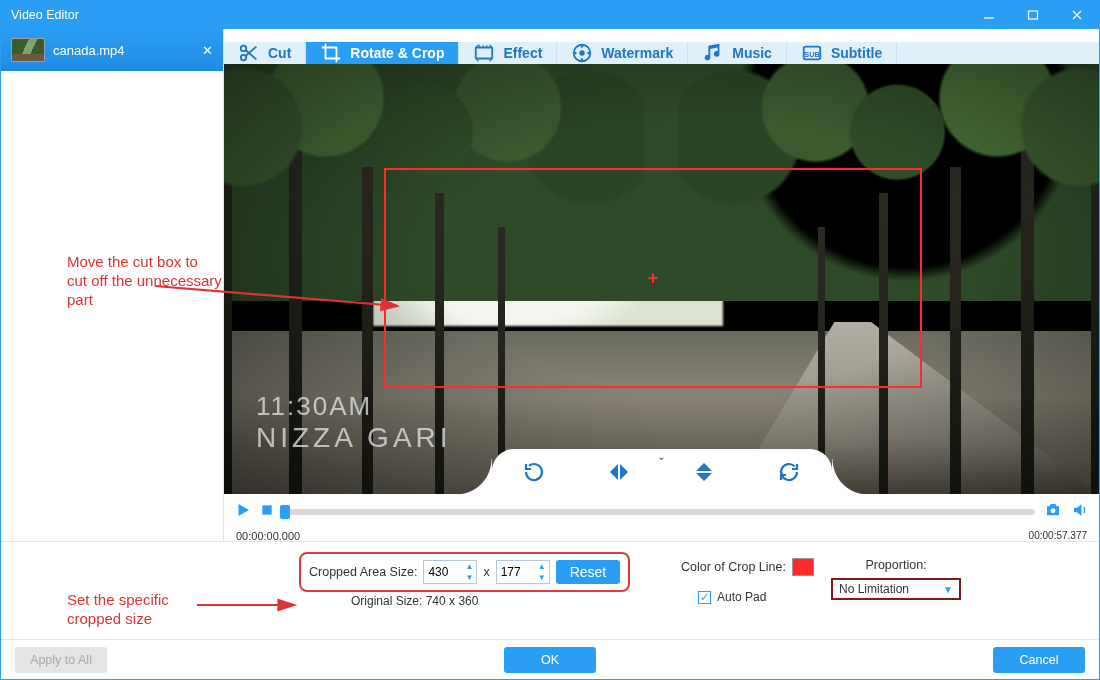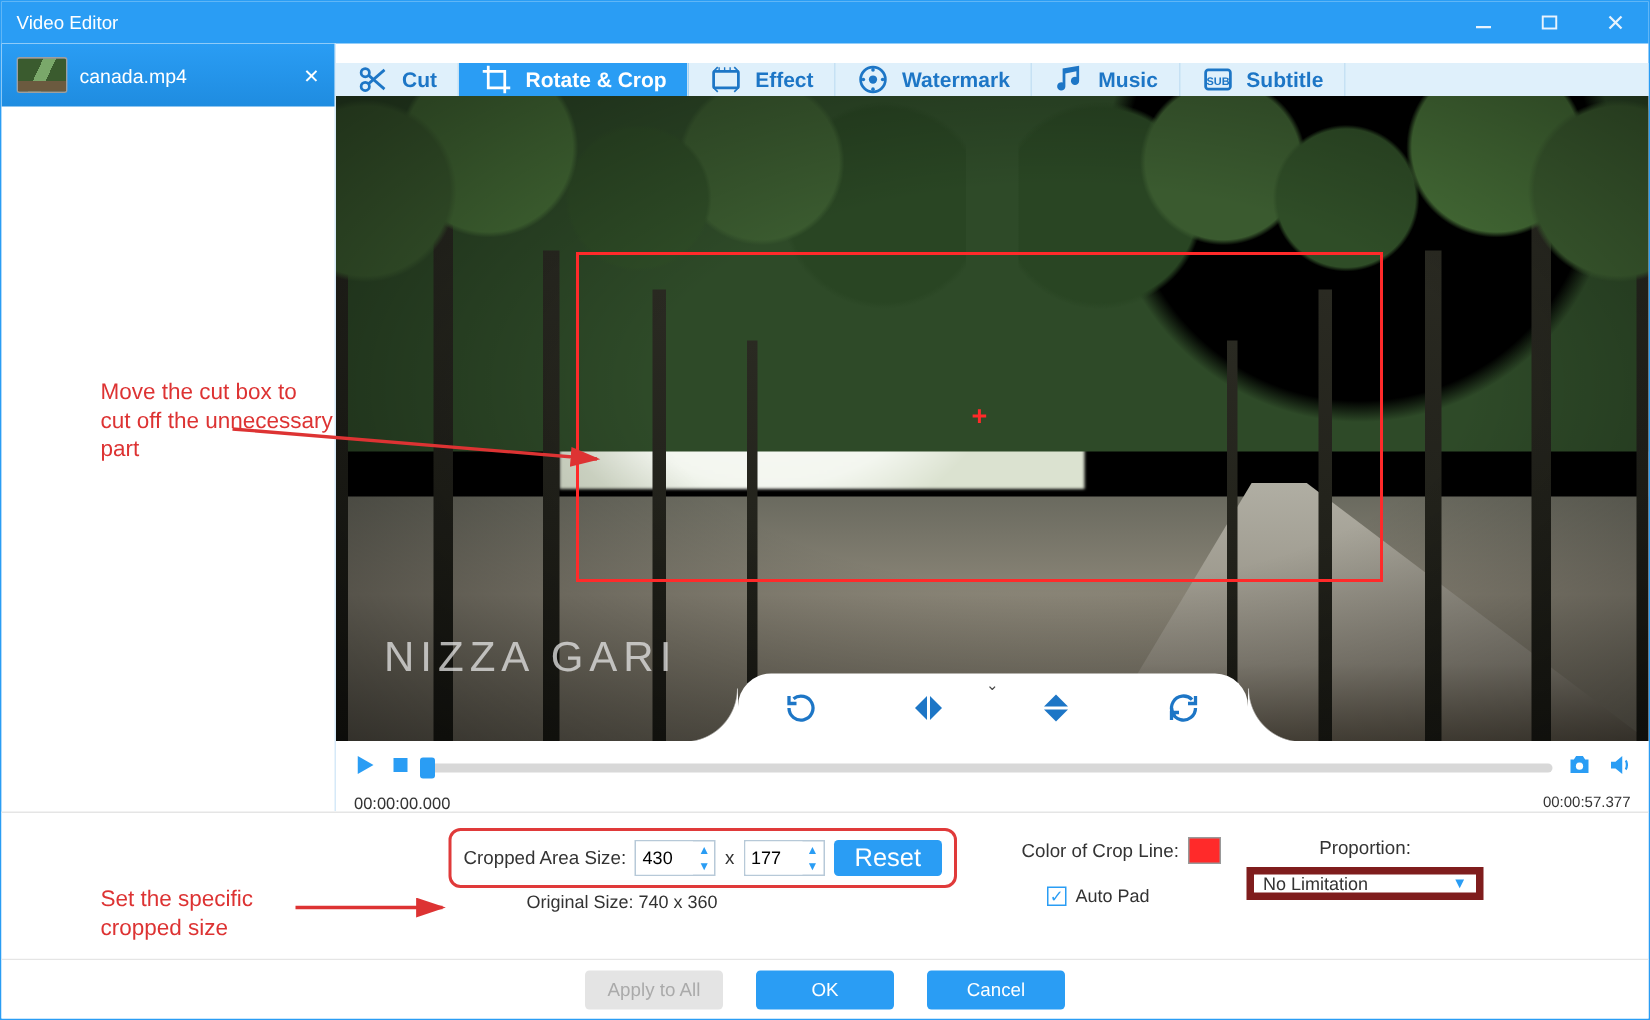--- a/index.html
+++ b/index.html
@@ -63,31 +63,31 @@
   .playbar .track .knob{position:absolute;left:0;top:50%;transform:translate(-2px,-50%);width:10px;height:14px;background:#2a9df4;border-radius:2px;}
   .playbar .cam{color:#2a9df4;}
   .playbar .vol{color:#2a9df4;}
   
   .settings{height:98px;background:#fff;border-top:1px solid #e5e5e5;position:relative;padding:12px 14px 8px; font-size:12.5px; color:#333;}
   .settings .group1{position:absolute;left:298px;top:10px;display:flex;align-items:center;gap:6px;border:2px solid #e03a3a;border-radius:8px;padding:6px 8px;}
   .numinput{display:flex;align-items:center;border:1px solid #b7c9d8;height:24px;background:#fff;}
   .numinput input{width:38px;border:none;height:22px;text-align:left;padding:0 4px;font-size:12px;outline:none;}
   .spin{display:flex;flex-direction:column;width:14px;}
   .spin span{height:11px;display:flex;align-items:center;justify-content:center;color:#2a9df4;font-size:8px;line-height:1;}
-  .btn{background:#2a9df4;color:#fff;border:none;height:24px;padding:0 14px;border-radius:3px;font-size:17px;}
+  .btn{background:#2a9df4;color:#fff;border:none;height:24px;padding:0 14px;border-radius:3px;font-size:14px;}
   .orig{position:absolute;left:350px;top:52px;font-size:12px;color:#333;}
   .cropline{position:absolute;left:680px;top:16px;display:flex;align-items:center;gap:6px;}
   .swatch{width:22px;height:18px;background:#ff2a2a;border:1px solid #999;}
   .prop{position:absolute;left:830px;top:16px;display:flex;align-items:center;gap:6px;flex-direction:column;}
-  .select{border:5px solid #7f1d1d;height:22px;width:158px;background:#fff;display:flex;align-items:center;justify-content:space-between;padding:0 6px;font-size:12px;color:#333;}
+  .select{border:2px solid #7f1d1d;height:22px;width:130px;background:#fff;display:flex;align-items:center;justify-content:space-between;padding:0 6px;font-size:12px;color:#333;}
   .select .dd{color:#2a9df4;font-size:10px;}
   .autopad{position:absolute;left:697px;top:48px;display:flex;align-items:center;gap:6px;font-size:12px;}
   .autopad .cb{width:13px;height:13px;border:1px solid #2a9df4;display:flex;align-items:center;justify-content:center;color:#2a9df4;font-size:11px;}
   
-  .footer{height:40px;background:#fff;border-top:1px solid #e5e5e5;display:flex;align-items:center;justify-content:center;gap:22px;padding:0 14px;}
+  .footer{height:40px;background:#fff;border-top:1px solid #e5e5e5;display:flex;align-items:center;justify-content:space-between;gap:10px;padding:0 14px;}
   .footer .fbtn{height:26px;min-width:92px;border:none;border-radius:3px;font-size:12.5px;}
   .footer .apply{background:#e4e4e4;color:#aaa;}
   .footer .ok{background:#2a9df4;color:#fff;}
   .footer .cancel{background:#2a9df4;color:#fff;}
   
   .annot-hit{position:absolute; z-index:50;}
   .arrow-svg{position:absolute;overflow:visible;z-index:50;}
 </style>
 </head>
 <body>
@@ -208,20 +208,21 @@
             <div class="treeR">
               <div class="trunk t1"></div>
                 <div class="trunk t2"></div>
                 <div class="trunk t3"></div>
                 <div class="trunk t4"></div>
                 <div class="trunk t5"></div>
               <div class="leaves"></div>
             </div>
             <div class="vignette"></div>
             <div class="overlay-text">
+              <div class="time">11:30AM</div>
               <div class="place">NIZZA GARI</div>
             </div>
           </div>
           <div class="cropbox">
             <span class="cross">+</span>
           </div>
 
           <div class="dock">
             <span class="caret">⌄</span>
             <div class="dbtn">

